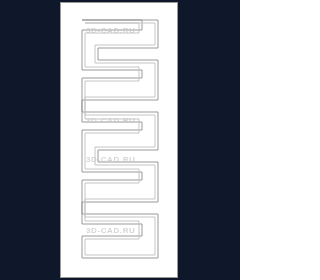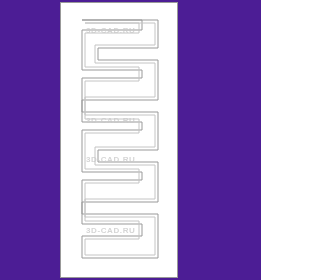--- a/index.html
+++ b/index.html
@@ -8,23 +8,22 @@
     padding: 0;
     background: #ffffff;
   }
   body {
     font-family: "Liberation Sans", sans-serif;
   }
   #canvas {
     position: relative;
     width: 240px;
     height: 280px;
-    background: #4c1d95;
+    background: #0f172a;
     overflow: hidden;
-    padding-left: 21px;
   }
   #drawing-svg {
     position: absolute;
     left: 0;
     top: 0;
     width: 240px;
     height: 280px;
     display: block;
   }
   .watermark-layer {

